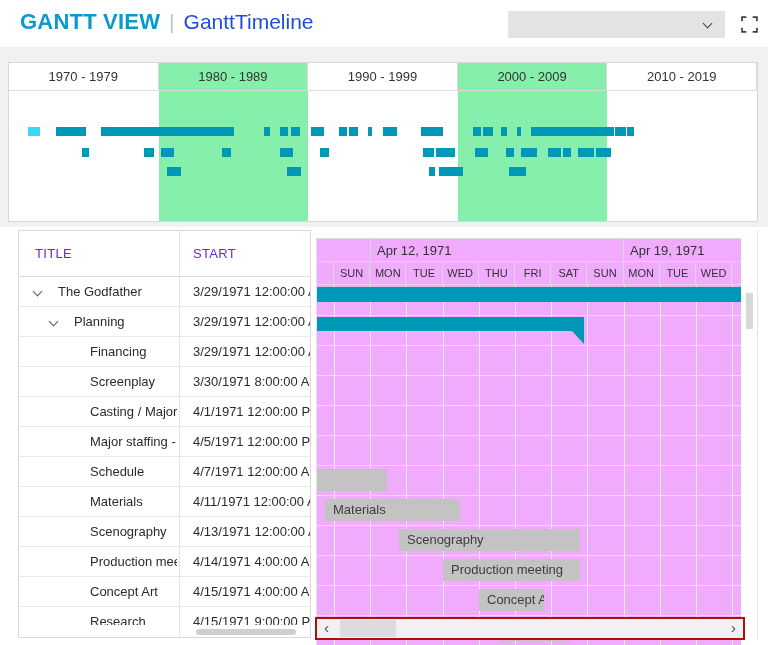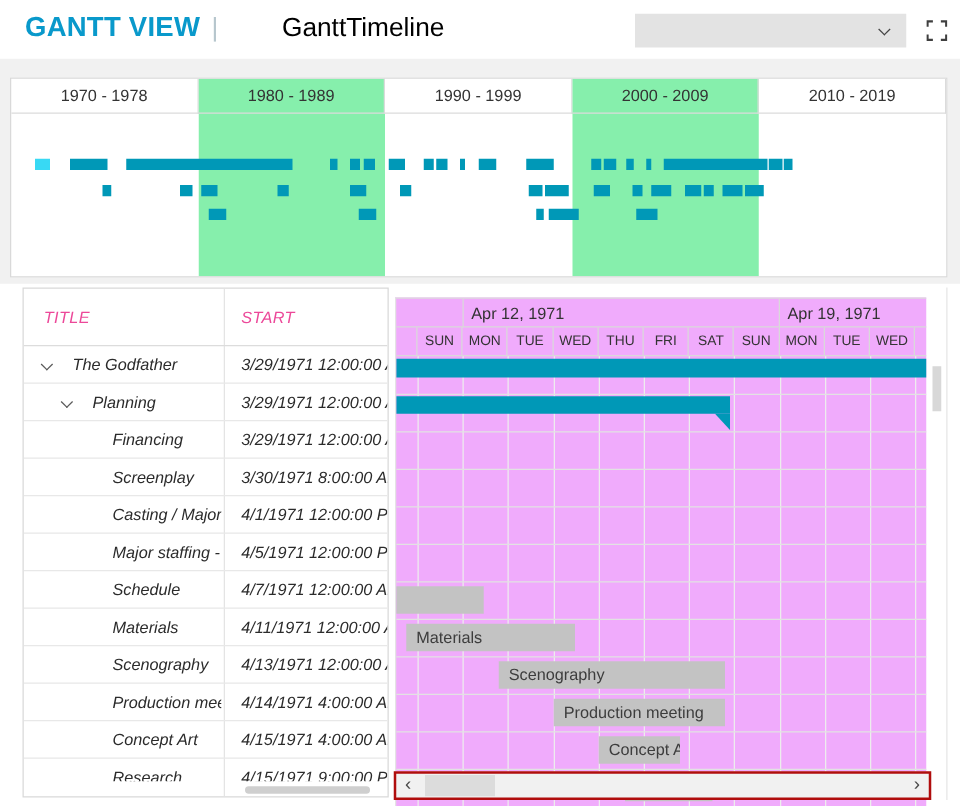--- a/index.html
+++ b/index.html
@@ -4,21 +4,21 @@
 <style>
   html,body{margin:0;padding:0;background:#fff;}
   .stage{position:relative;width:768px;height:645px;background:#fff;overflow:hidden;
          font-family:"Liberation Sans",sans-serif;color:#2b2b2b;}
 
   
   .app-header{position:absolute;left:0;top:0;width:768px;height:47px;background:#fff;}
   .title-wrap{position:absolute;left:20px;top:9px;display:flex;align-items:baseline;gap:9px;}
   .app-title{font-size:22px;font-weight:bold;color:#0999cb;letter-spacing:.2px;}
   .title-sep{font-size:21px;color:#b6c6cd;font-weight:300;}
-  .app-subtitle{font-size:21px;color:#000000;margin-left:42px;}
+  .app-subtitle{font-size:21px;color:#1d4ed8;}
   .dropdown{position:absolute;left:508px;top:11px;width:217px;height:27px;background:#e3e3e3;cursor:pointer;}
   .dropdown-label{position:absolute;left:12px;top:0;line-height:27px;font-size:13px;color:#1f1f1f;white-space:nowrap;}
   .chev{display:inline-block;width:6px;height:6px;border-right:1.4px solid #444;border-bottom:1.4px solid #444;transform:rotate(45deg);}
   .dd-chev{position:absolute;right:14px;top:9px;}
   .fs-btn{position:absolute;left:737px;top:12px;width:24px;height:24px;display:flex;align-items:center;justify-content:center;cursor:pointer;}
 
   
   .band{position:absolute;left:0;top:47px;width:768px;height:180px;background:#f1f1f1;}
 
   
@@ -29,24 +29,24 @@
   .ov-colhead{position:absolute;left:0;right:0;top:0;height:28px;line-height:28px;text-align:center;
               font-size:13px;color:#333;border-right:1px solid #dbdbdb;border-bottom:1px solid #dbdbdb;box-sizing:border-box;}
   .ov-bar{position:absolute;height:9px;background:#0098b7;}
   .ov-bar.hl{background:#38d9f4;}
 
   
   .grid{position:absolute;left:18px;top:230px;width:293px;height:408px;background:#fff;
         border:1px solid #d9d9d9;box-sizing:border-box;overflow:hidden;}
   .g-colline{position:absolute;left:160px;top:0;bottom:0;width:1px;background:#e4e4e4;}
   .g-headline{position:absolute;left:0;right:0;top:45px;height:1px;background:#dcdcdc;}
-  .g-head{position:absolute;top:0;height:45px;line-height:45px;font-size:13px;color:#ec4899;letter-spacing:.3px;font-style:italic;}
+  .g-head{position:absolute;top:0;height:45px;line-height:45px;font-size:13px;color:#6d28d9;letter-spacing:.3px;}
   .g-head.c1{left:16px;}
   .g-head.c2{left:174px;}
-  .g-rows{position:absolute;left:0;top:46px;width:291px;height:348px;overflow:hidden;font-style:italic;}
+  .g-rows{position:absolute;left:0;top:46px;width:291px;height:348px;overflow:hidden;}
   .t-row{position:relative;height:30px;border-bottom:1px solid #e8e8e8;box-sizing:border-box;}
   .t-row .chev{position:absolute;top:11px;border-color:#5a5a5a;}
   .t-title{position:absolute;top:0;right:133px;line-height:29px;font-size:13px;white-space:nowrap;overflow:hidden;}
   .t-start{position:absolute;left:174px;top:0;line-height:29px;font-size:13px;white-space:nowrap;}
   .g-hthumb{position:absolute;left:177px;top:398px;width:100px;height:6px;background:#cfcfcf;border-radius:3px;}
 
   
   .chart{position:absolute;left:316px;top:238px;width:425px;height:408px;background:#f0abfc;overflow:hidden;
          border-left:1px solid #e4e4e4;border-top:1px solid #dcdcdc;box-sizing:border-box;}
   .wk-cell{position:absolute;top:0;height:23px;line-height:23px;font-size:13px;color:#333;
@@ -93,21 +93,21 @@
       <svg width="17" height="17" viewBox="0 0 16 16">
         <path d="M1 5 V1 H5 M11 1 H15 V5 M15 11 V15 H11 M5 15 H1 V11" fill="none" stroke="#3f3f3f" stroke-width="1.6"></path>
       </svg>
     </div>
   </div>
 
   <div class="band"></div>
 
   <div class="overview" id="overview">
       <div class="ov-col" style="left: 0px; width: 149.6px;">
-        <div class="ov-colhead">1970 - 1978</div>
+        <div class="ov-colhead">1970 - 1979</div>
       </div>
       <div class="ov-col shaded" style="left: 149.6px; width: 149.6px;">
         <div class="ov-colhead">1980 - 1989</div>
       </div>
       <div class="ov-col" style="left: 299.2px; width: 149.6px;">
         <div class="ov-colhead">1990 - 1999</div>
       </div>
       <div class="ov-col shaded" style="left: 448.8px; width: 149.6px;">
         <div class="ov-colhead">2000 - 2009</div>
       </div>

